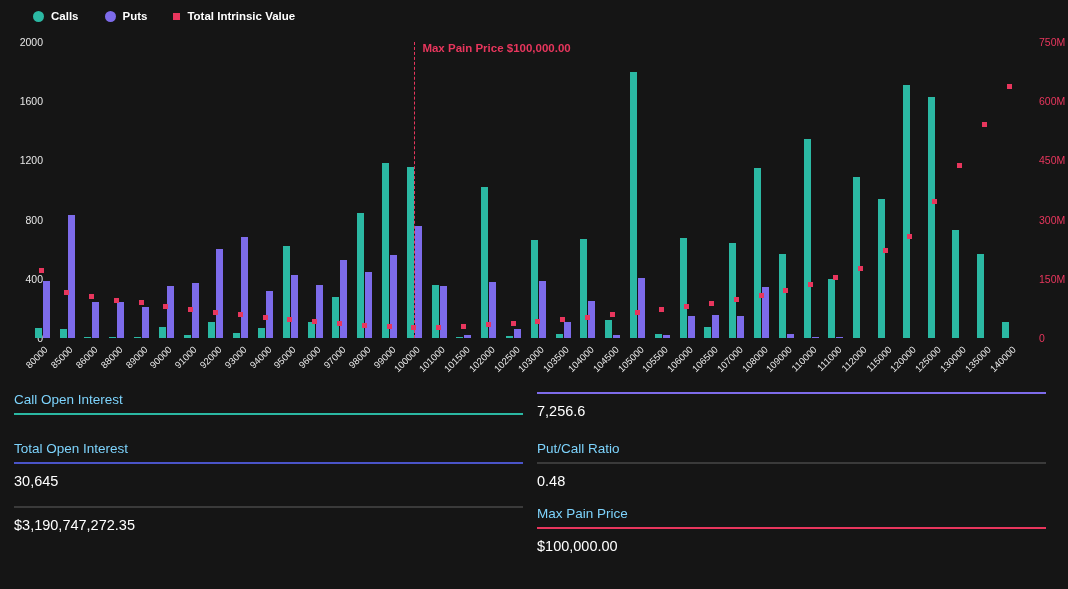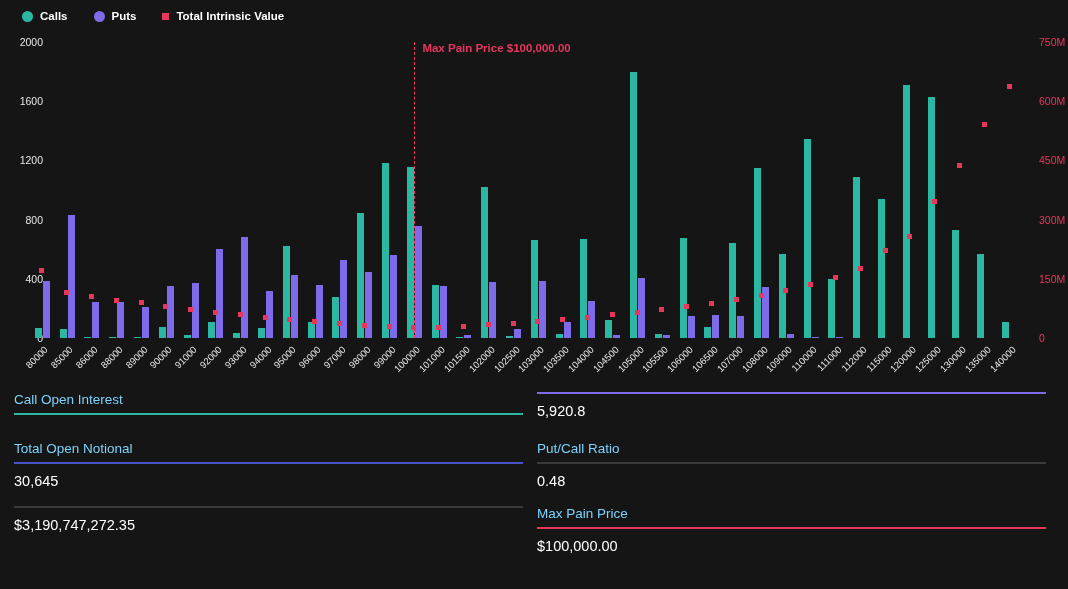--- a/index.html
+++ b/index.html
@@ -2,21 +2,21 @@
 <html><head>
 <meta charset="utf-8">
 <style>
   * { margin:0; padding:0; box-sizing:border-box; }
   html,body { background:#131313; }
   .page {
     position:relative; width:1068px; height:589px; overflow:hidden;
     background:#151515; font-family:"Liberation Sans", sans-serif;
   }
   
-  .legend { position:absolute; top:10px; left:22px; display:flex; gap:26px; align-items:center; z-index:5; }
+  .legend { position:absolute; top:10px; left:33px; display:flex; gap:26px; align-items:center; z-index:5; }
   .legend-item { display:flex; align-items:center; gap:7px; color:#ffffff; font-size:11.5px; font-weight:bold; cursor:pointer; }
   .swatch-dot { width:11px; height:11px; border-radius:50%; }
   .swatch-sq { width:7px; height:7px; }
   
   .chart-wrap { position:absolute; top:0; left:0; right:0; height:385px; }
   .plot { position:absolute; left:30px; right:46px; top:42px; height:296px; }
   .group { position:absolute; bottom:0; height:100%; display:flex; align-items:flex-end; justify-content:center; gap:1px; }
   .bar { width:7px; }
   .marker { position:absolute; width:5px; height:5px; margin-left:-3px; }
   .yaxis { position:absolute; top:42px; height:296px; }
@@ -330,24 +330,24 @@
       </div>
   </div>
 
   <div class="stats">
     <div class="stat-cell">
       <div class="stat-label">Call Open Interest</div>
       <div class="stat-line" style="background: rgb(43, 184, 163);"></div>
     </div>
     <div class="stat-cell">
       <div class="stat-line" style="background: rgb(125, 107, 234);"></div>
-      <div class="stat-value">5,920.8</div>
-    </div>
-    <div class="stat-cell">
-      <div class="stat-label">Total Open Notional</div>
+      <div class="stat-value">7,256.6</div>
+    </div>
+    <div class="stat-cell">
+      <div class="stat-label">Total Open Interest</div>
       <div class="stat-line" style="background: rgb(74, 84, 200);"></div>
       <div class="stat-value">30,645</div>
     </div>
     <div class="stat-cell">
       <div class="stat-label">Put/Call Ratio</div>
       <div class="stat-line" style="background: rgb(58, 58, 58);"></div>
       <div class="stat-value">0.48</div>
     </div>
     <div class="stat-cell">
       <div class="stat-line" style="background: rgb(58, 58, 58);"></div>

